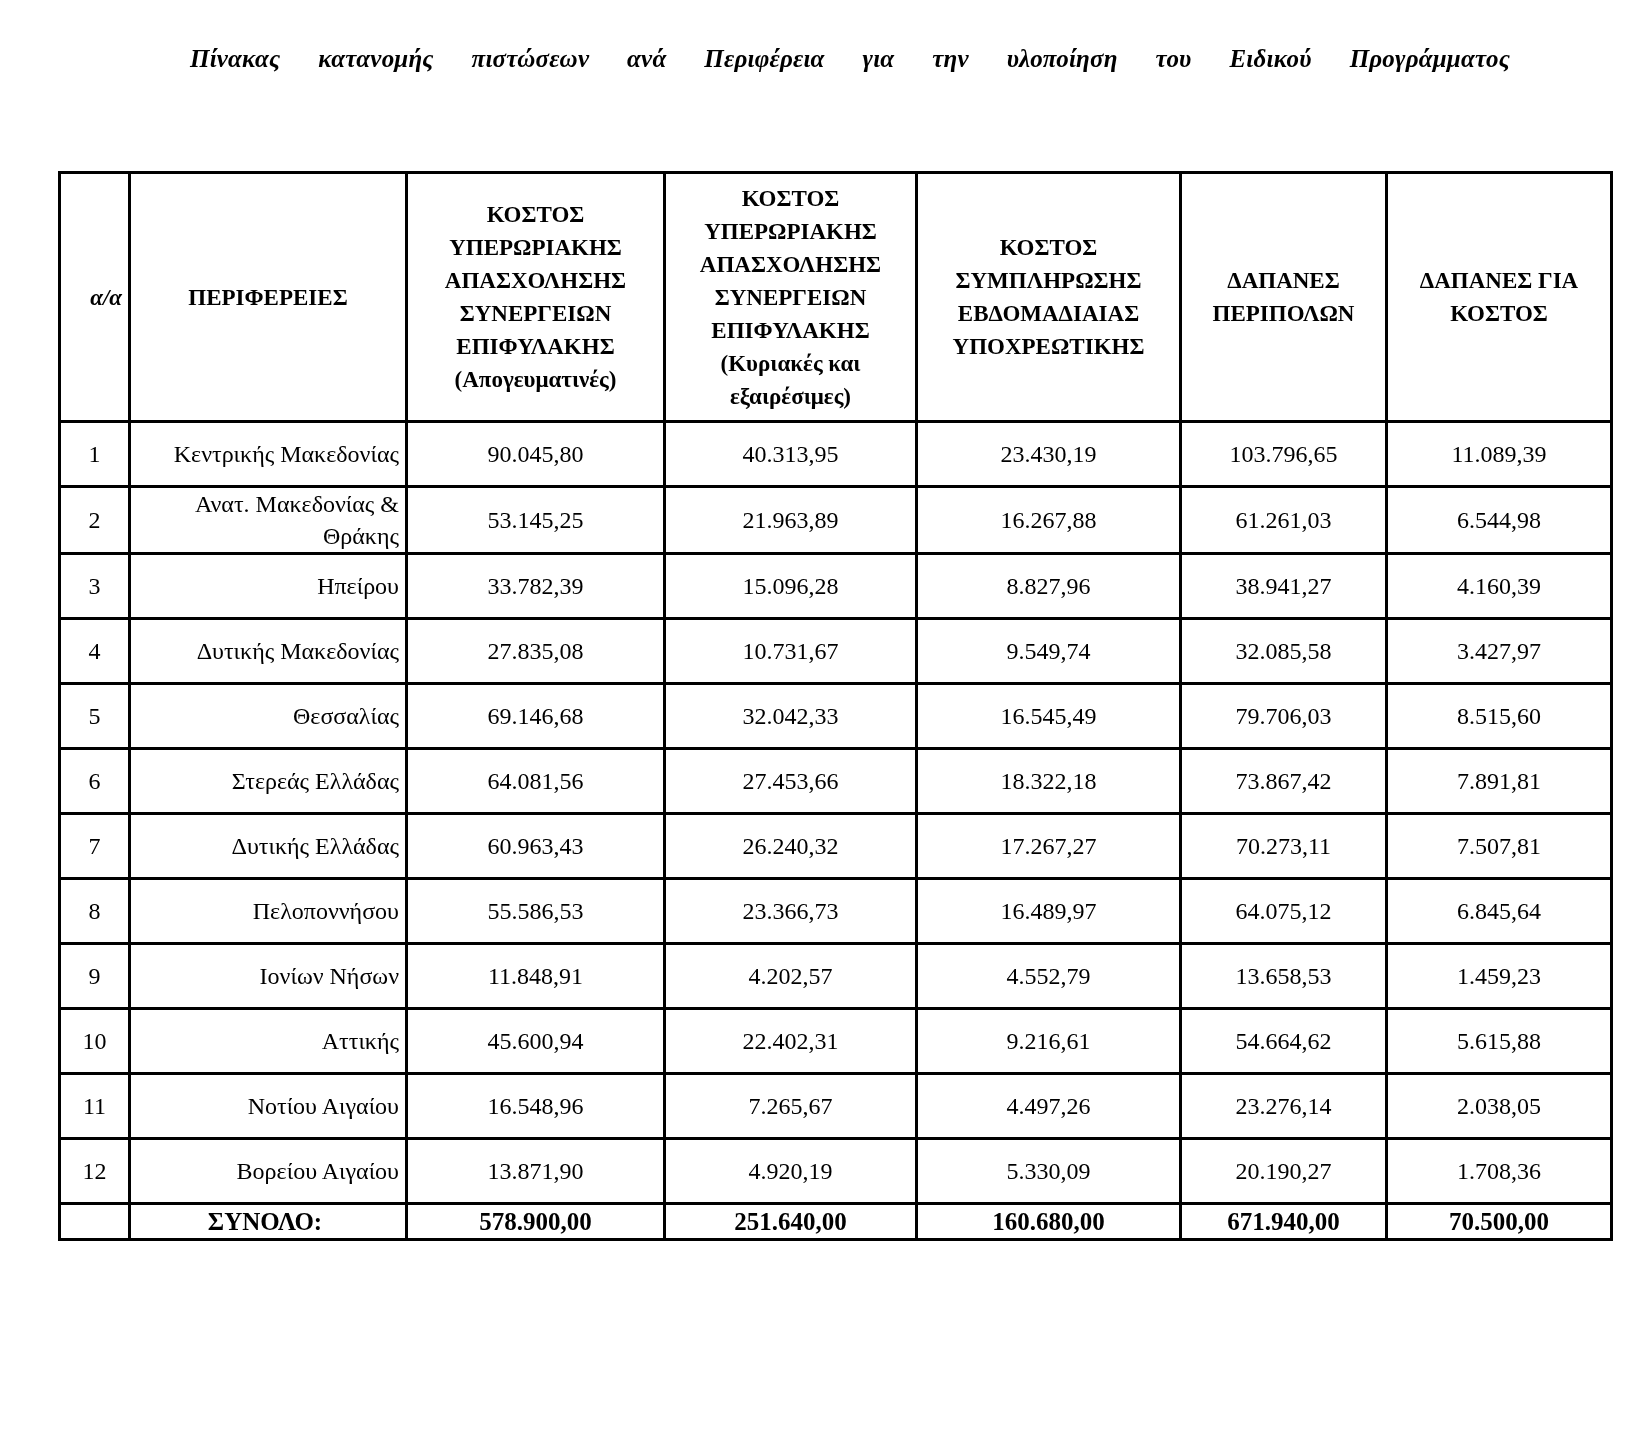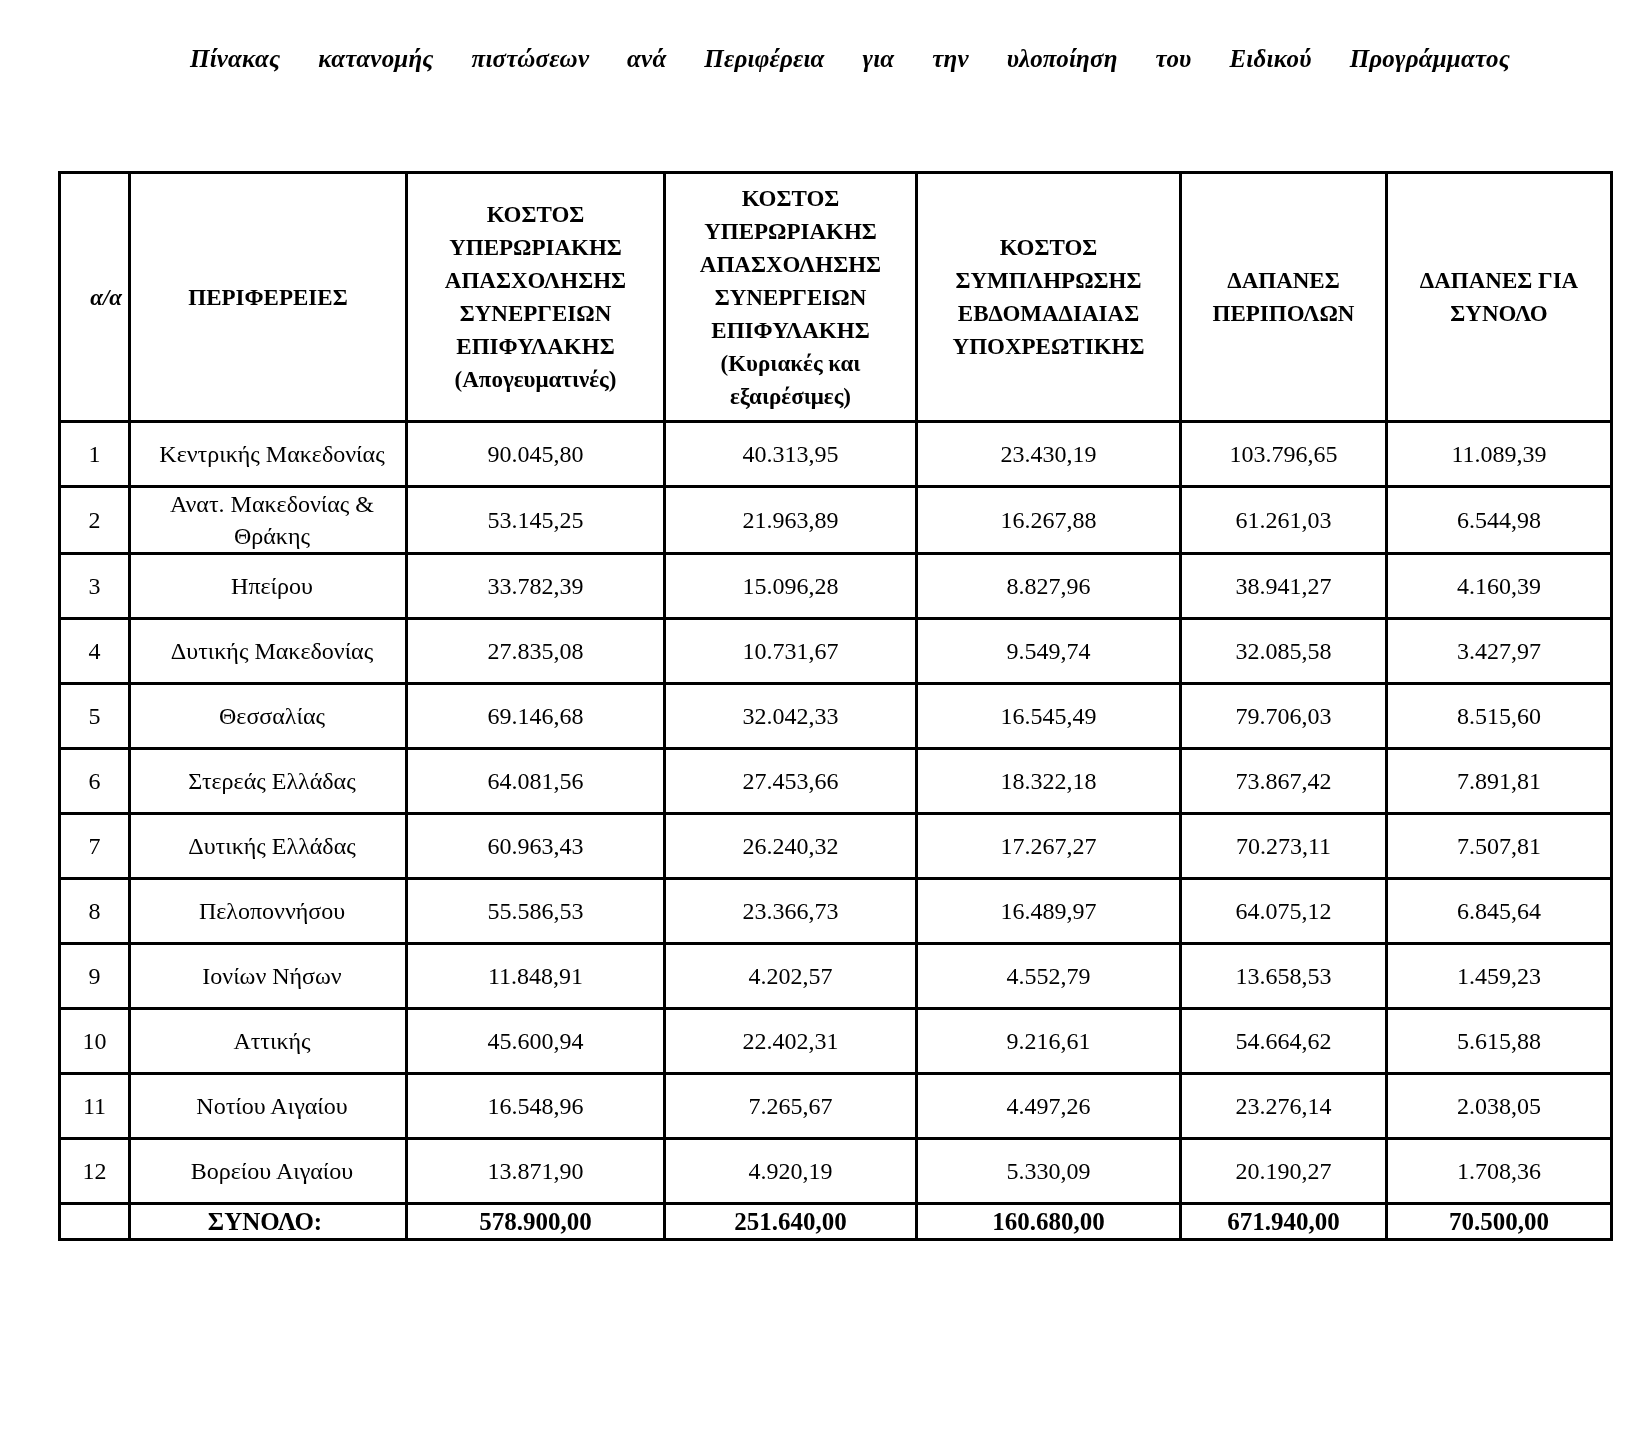--- a/index.html
+++ b/index.html
@@ -21,21 +21,21 @@
   }
   table.alloc td, table.alloc th {
     border: 3px solid #000; padding: 0 6px; text-align: center; vertical-align: middle;
     font-size: 24px; line-height: 32px; font-weight: normal;
   }
   table.alloc thead th {
     height: 246px; font-weight: bold; font-size: 23px; line-height: 33px;
   }
   table.alloc thead th.aa { font-style: italic; text-align: right; }
   table.alloc tbody td { height: 62px; }
-  table.alloc tbody td.region { text-align: center; padding-left: 14px; line-height: 32px; }
+  table.alloc tbody td.region { text-align: right; padding-left: 14px; line-height: 32px; }
   table.alloc tfoot td { height: 33px; font-weight: bold; font-size: 25px; line-height: 30px; }
   table.alloc tfoot td.total-label { text-align: center; padding-right: 12px; }
   col.c0 { width: 70px; } col.c1 { width: 277px; } col.c2 { width: 258px; }
   col.c3 { width: 252px; } col.c4 { width: 264px; } col.c5 { width: 206px; }
   col.c6 { width: 225px; }
 </style>
 </head>
 <body>
 
 <div class="title">
@@ -53,21 +53,21 @@
       <col class="c6">
   </colgroup>
   <thead>
     <tr>
       <th class="aa">α/α</th>
       <th>ΠΕΡΙΦΕΡΕΙΕΣ</th>
       <th>ΚΟΣΤΟΣ ΥΠΕΡΩΡΙΑΚΗΣ ΑΠΑΣΧΟΛΗΣΗΣ ΣΥΝΕΡΓΕΙΩΝ ΕΠΙΦΥΛΑΚΗΣ (Απογευματινές)</th>
       <th>ΚΟΣΤΟΣ ΥΠΕΡΩΡΙΑΚΗΣ ΑΠΑΣΧΟΛΗΣΗΣ ΣΥΝΕΡΓΕΙΩΝ ΕΠΙΦΥΛΑΚΗΣ (Κυριακές και εξαιρέσιμες)</th>
       <th>ΚΟΣΤΟΣ ΣΥΜΠΛΗΡΩΣΗΣ ΕΒΔΟΜΑΔΙΑΙΑΣ ΥΠΟΧΡΕΩΤΙΚΗΣ</th>
       <th>ΔΑΠΑΝΕΣ ΠΕΡΙΠΟΛΩΝ</th>
-      <th>ΔΑΠΑΝΕΣ ΓΙΑ ΣΥΝΟΛΟ</th>
+      <th>ΔΑΠΑΝΕΣ ΓΙΑ ΚΟΣΤΟΣ</th>
     </tr>
   </thead>
   <tbody id="tbody">
       <tr>
         <td>1</td>
         <td class="region">Κεντρικής Μακεδονίας</td>
         <td>90.045,80</td>
         <td>40.313,95</td>
         <td>23.430,19</td>
         <td>103.796,65</td>

